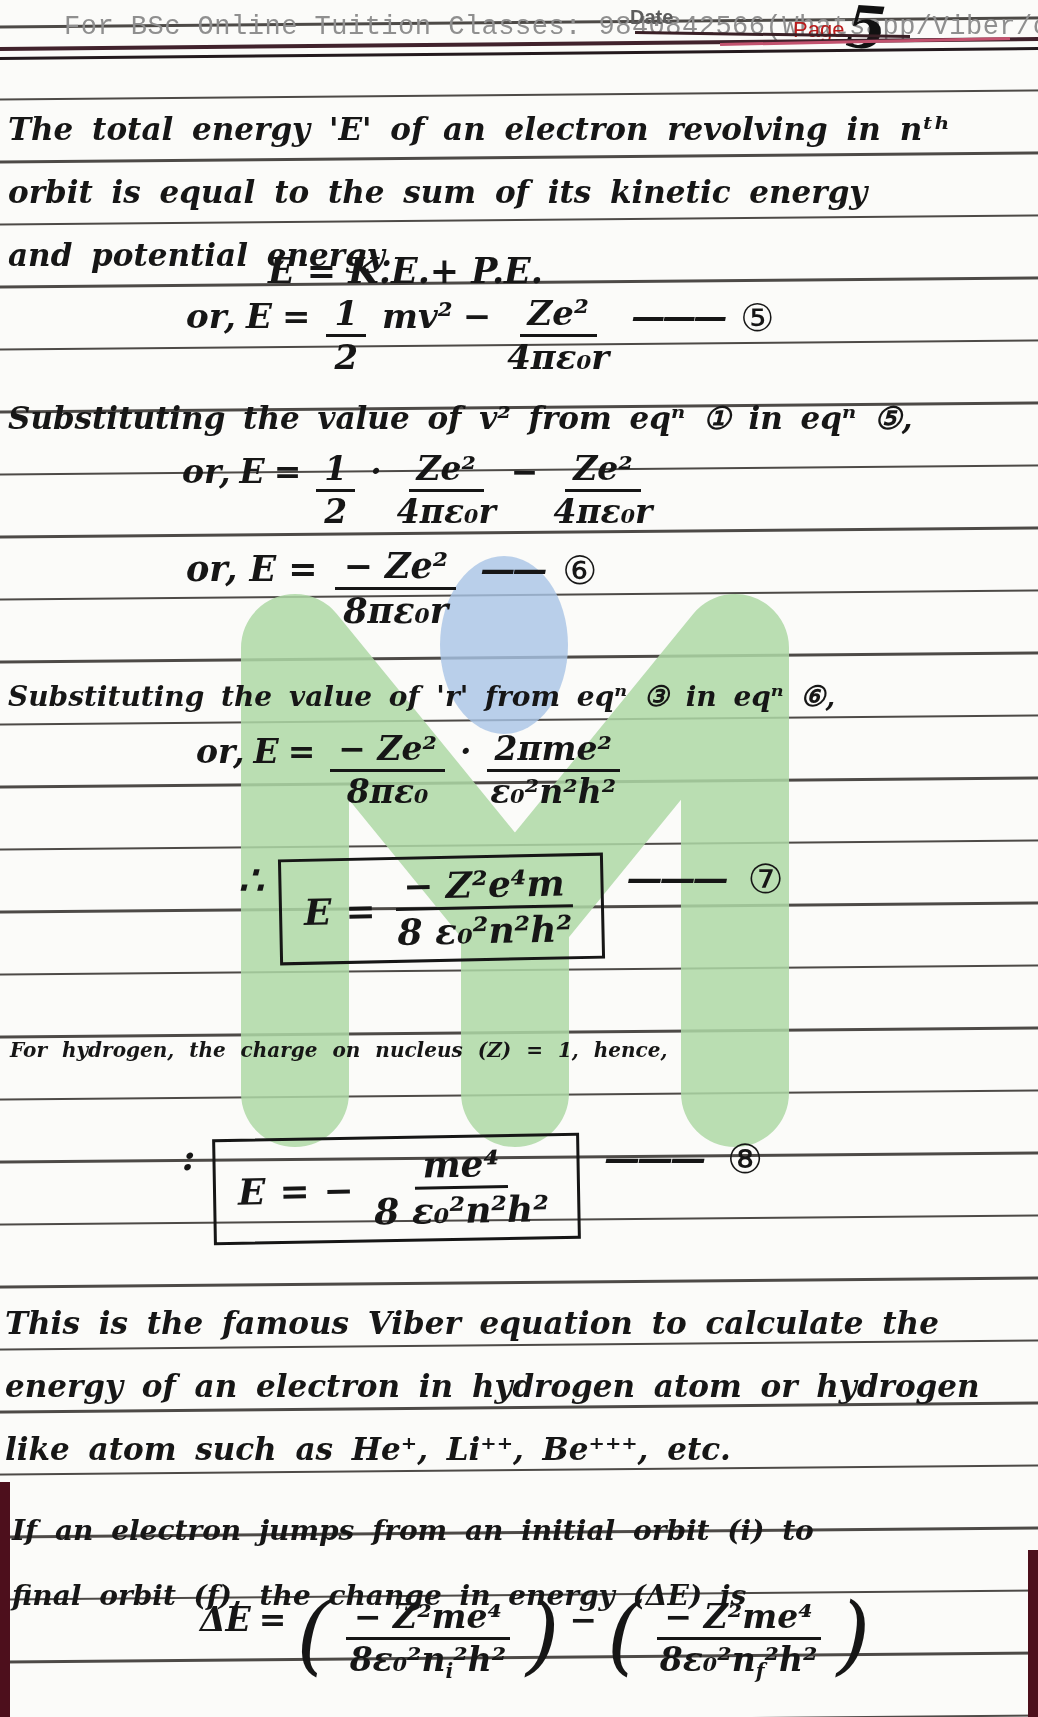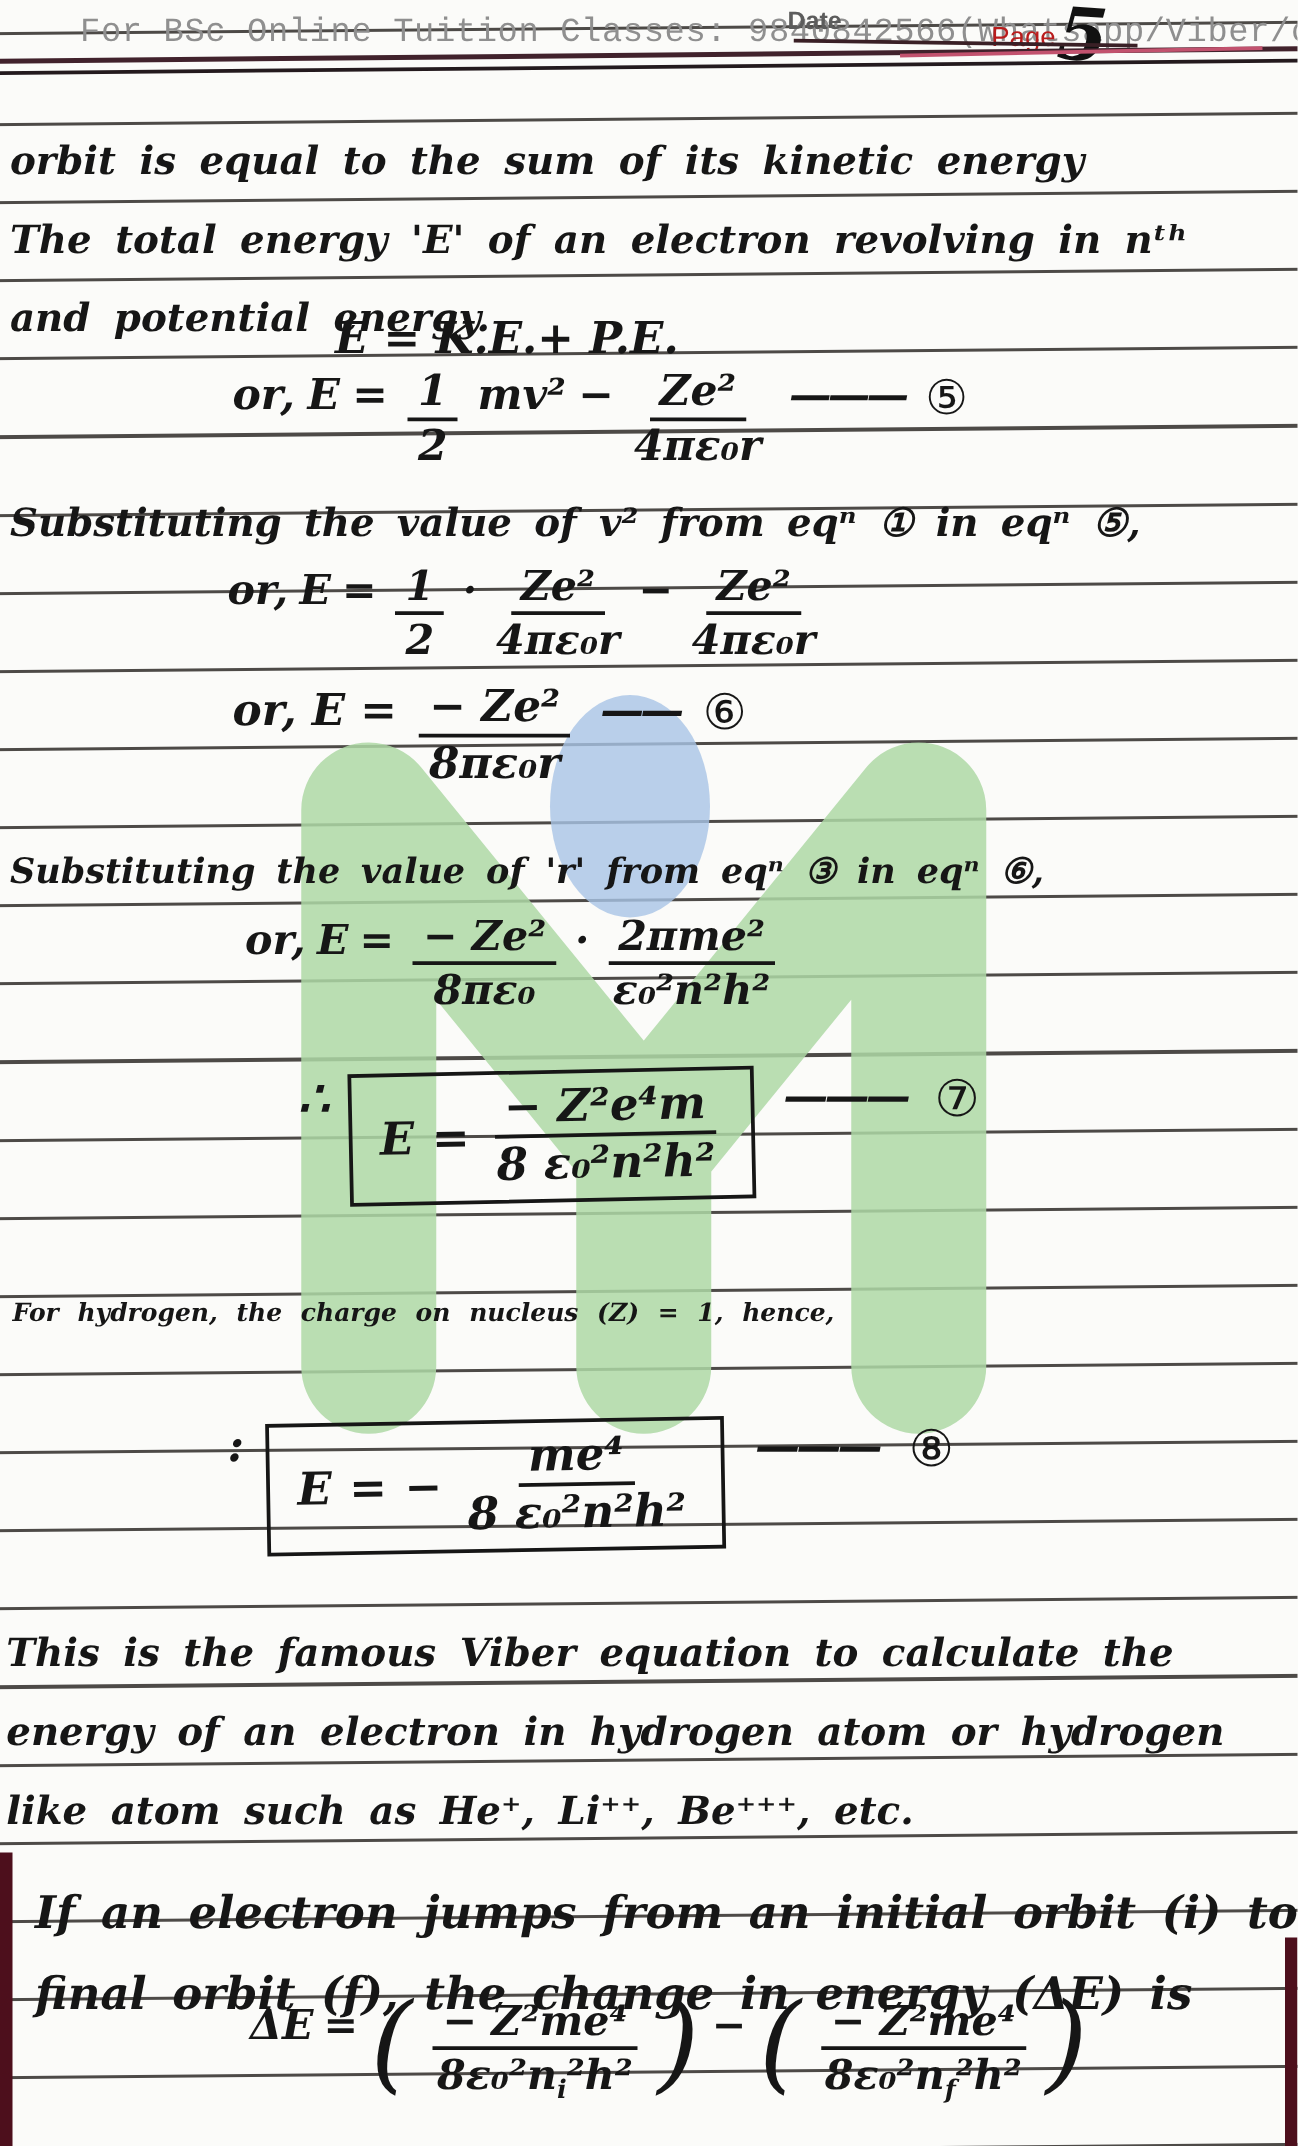--- a/index.html
+++ b/index.html
@@ -57,22 +57,22 @@
 <div class="strike" style="left:720px;top:40px;width:290px;background:#c2526e;transform:rotate(-1.2deg)"></div>
 <div class="toprule a"></div>
 <div class="toprule b"></div>
 
 <div class="edge" style="left:0;top:1482px;width:10px;height:235px;background:#4d0f1c"></div>
 <div class="edge" style="left:1028px;top:1550px;width:10px;height:167px;background:#4d0f1c"></div>
 
 <div class="content">
 
   <div class="para hw" style="left:8px;top:98px;font-size:31px;line-height:63px;word-spacing:8px">
+    <div>The total energy 'E' of an electron revolving in nᵗʰ</div>
     <div>orbit is equal to the sum of its kinetic energy</div>
-    <div>The total energy 'E' of an electron revolving in nᵗʰ</div>
     <div>and potential energy.</div>
   </div>
 
   <div class="eqrow" style="left:268px;top:250px;font-size:35px">
     <span>E = K.E.+ P.E.</span>
   </div>
 
   <div class="eqrow" style="left:186px;top:296px;font-size:34px;gap:10px">
     <span>or,</span>
     <span>E</span>
@@ -178,21 +178,21 @@
     <span class="dash">———</span>
     <span class="circ">⑧</span>
   </div>
 
   <div class="para hw" style="left:5px;top:1292px;font-size:31px;line-height:63px;word-spacing:8px">
     <div>This is the famous Viber equation to calculate the</div>
     <div>energy of an electron in hydrogen atom or hydrogen</div>
     <div>like atom such as He⁺, Li⁺⁺, Be⁺⁺⁺, etc.</div>
   </div>
 
-  <div class="para hw" style="left:28px;top:1498px;font-size:36px;line-height:65px;word-spacing:8px">
+  <div class="para hw" style="left:12px;top:1498px;font-size:28px;line-height:65px;word-spacing:8px">
     <div>If an electron jumps from an initial orbit (i) to</div>
     <div>final orbit (f), the change in energy (ΔE) is</div>
   </div>
 
   <div class="eqrow" style="left:200px;top:1600px;font-size:33px;gap:8px">
     <span>ΔE</span>
     <span>=</span>
     <span class="paren">(</span>
     <span class="frac">
       <span class="num">− Z²me⁴</span>

